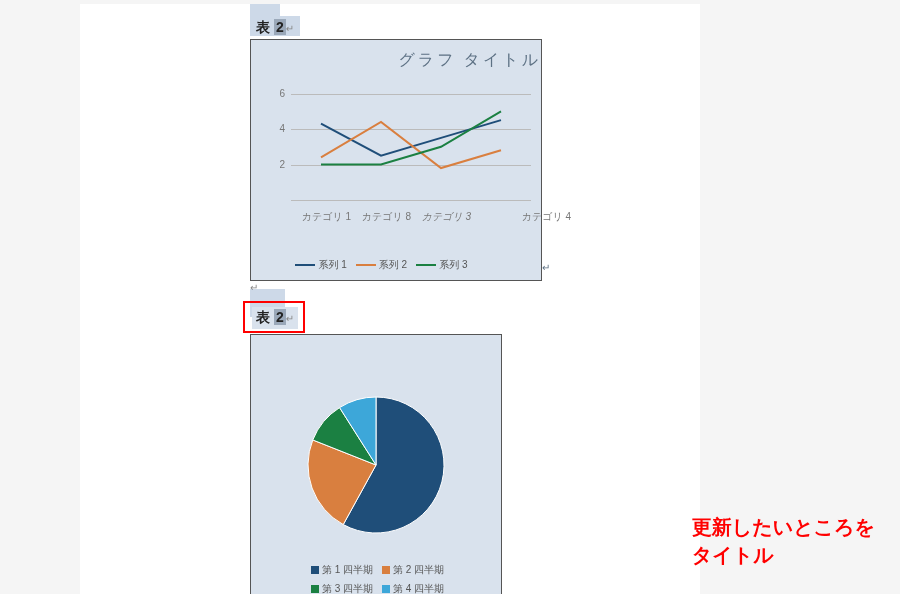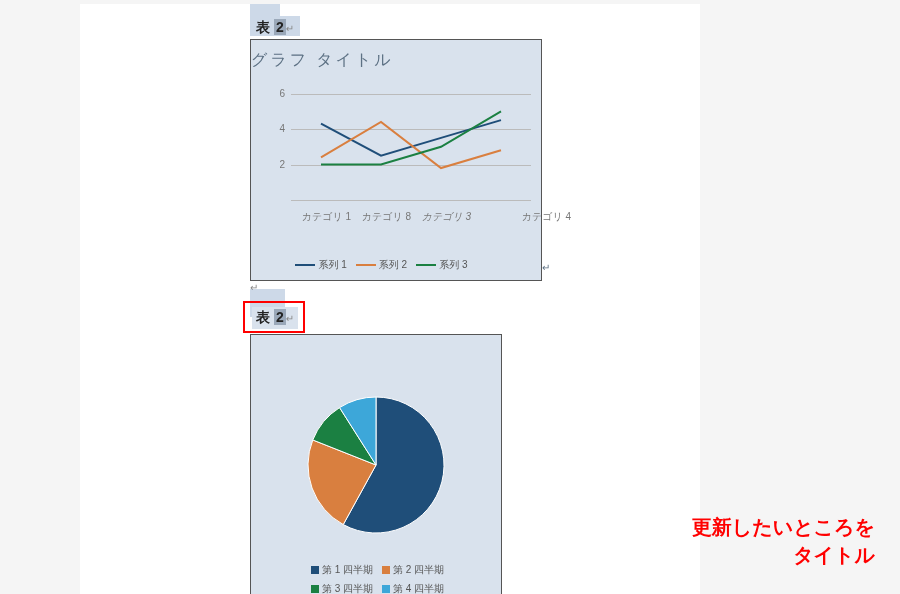--- a/index.html
+++ b/index.html
@@ -3,29 +3,29 @@
 <meta charset="utf-8">
 <style>
   html,body{margin:0;padding:0;background:#f5f5f5;font-family:"Yu Gothic","Hiragino Sans",sans-serif;width:900px;height:594px;overflow:hidden}
   .page{position:absolute;left:80px;top:4px;width:620px;height:594px;background:#fff;}
   .sel-region{position:absolute;background:#cdd9e8;}
   .chart-box{position:absolute;background:#d9e2ed;border:1px solid #555}
   .caption{position:absolute;font-size:14px;color:#222;padding:2px 4px}
   .caption .fieldnum{background:#9aa8b9;padding:0 2px}
   .redbox{position:absolute;border:2px solid #ff0000}
   .enter-mark{font-size:10px;color:#888}
-  .chart-title{font-family:"Yu Mincho","Hiragino Mincho ProN",serif;color:#5d7184;text-align:left;font-size:16px;letter-spacing:3px;width:100%;position:absolute}
+  .chart-title{font-family:"Yu Mincho","Hiragino Mincho ProN",serif;color:#5d7184;text-align:right;font-size:16px;letter-spacing:3px;width:100%;position:absolute}
   .legend{position:absolute;font-size:10px;color:#555;text-align:center;white-space:nowrap}
   .legend span{display:inline-block;margin:0 3px}
   .swatch-line{display:inline-block;width:20px;height:0;border-top:2px solid;vertical-align:middle;margin-right:3px}
   .swatch-box{display:inline-block;width:8px;height:8px;vertical-align:middle;margin-right:3px}
   .xaxis{position:absolute;font-size:10px;color:#777;text-align:right}
   .yaxis{position:absolute;font-size:10px;color:#777;text-align:right;width:14px}
   .gridline{position:absolute;height:0;border-top:1px solid #bbb}
-  .note{position:absolute;right:25px;bottom:25px;color:#ff0000;font-size:20px;font-weight:600;line-height:1.4;text-align:right}
+  .note{position:absolute;right:25px;bottom:25px;color:#ff0000;font-size:20px;font-weight:600;line-height:1.4;text-align:left}
   svg{position:absolute}
 </style>
 </head>
 <body>
 
 <div class="page">
 
   <div class="sel-region" style="left:170px;top:0;width:30px;height:12px"></div>
   <div class="sel-region" style="left:170px;top:12px;width:50px;height:20px"></div>
   <div class="sel-region" style="left:170px;top:285px;width:35px;height:28px"></div>

